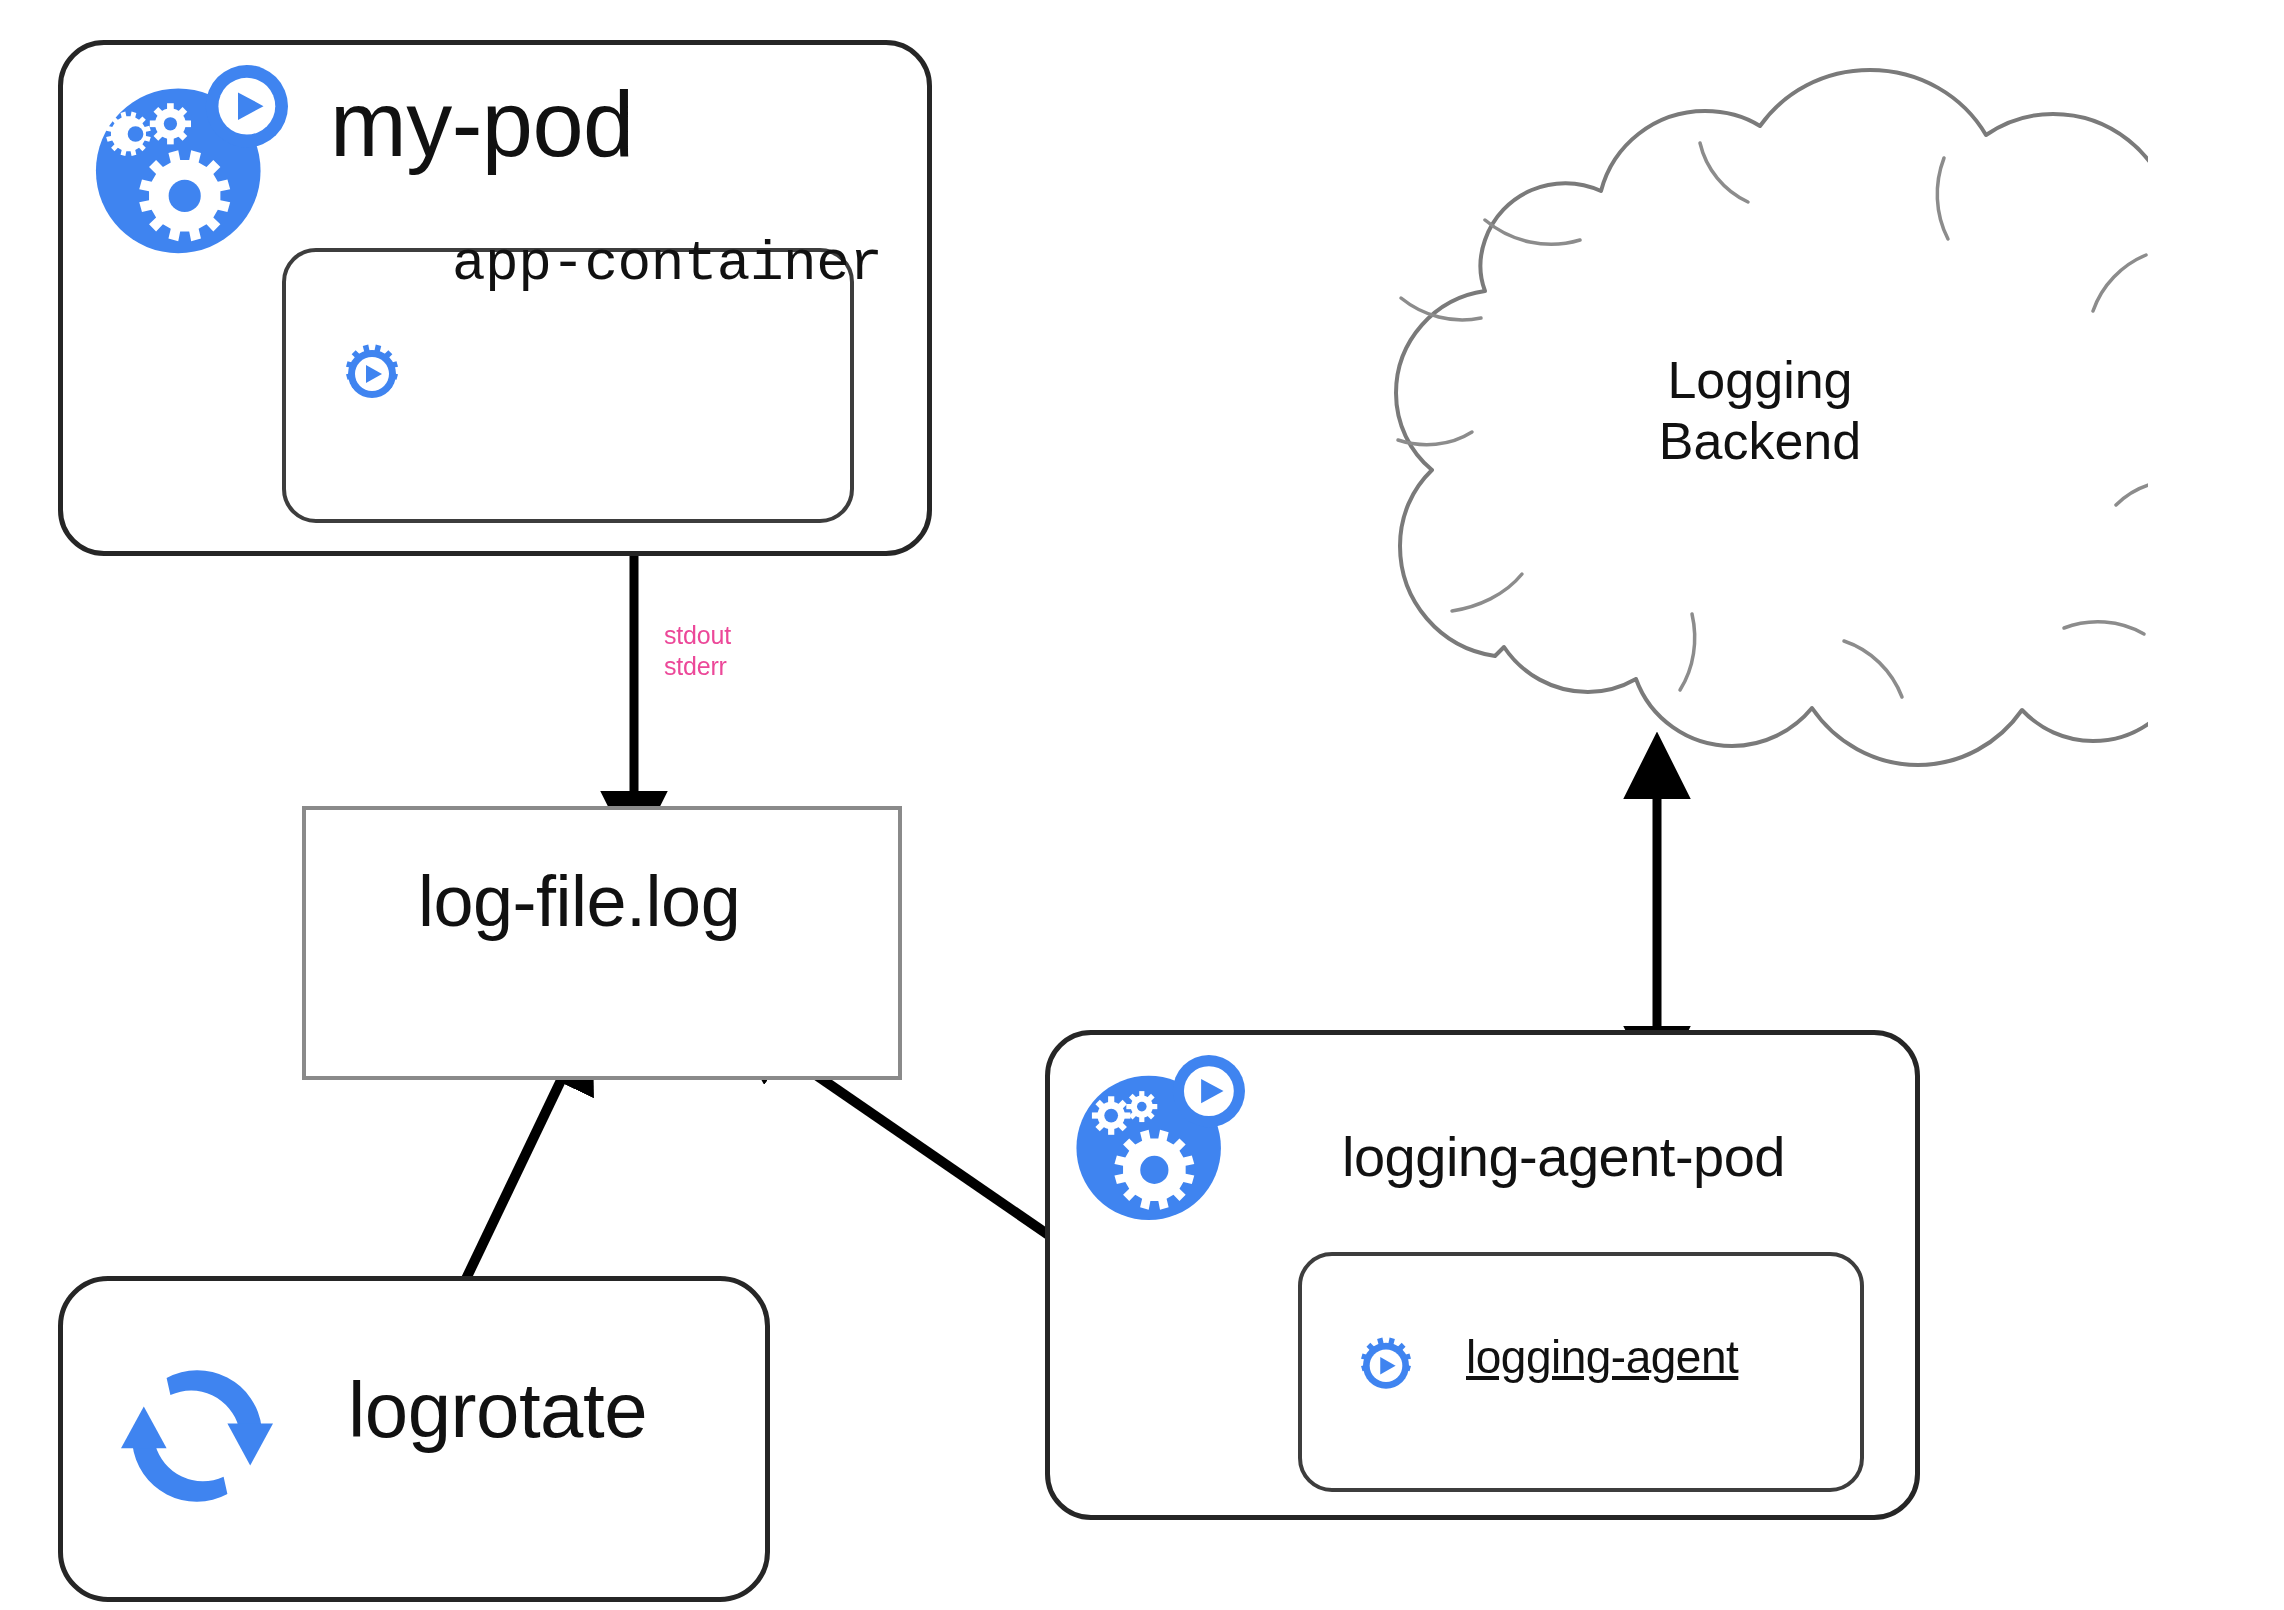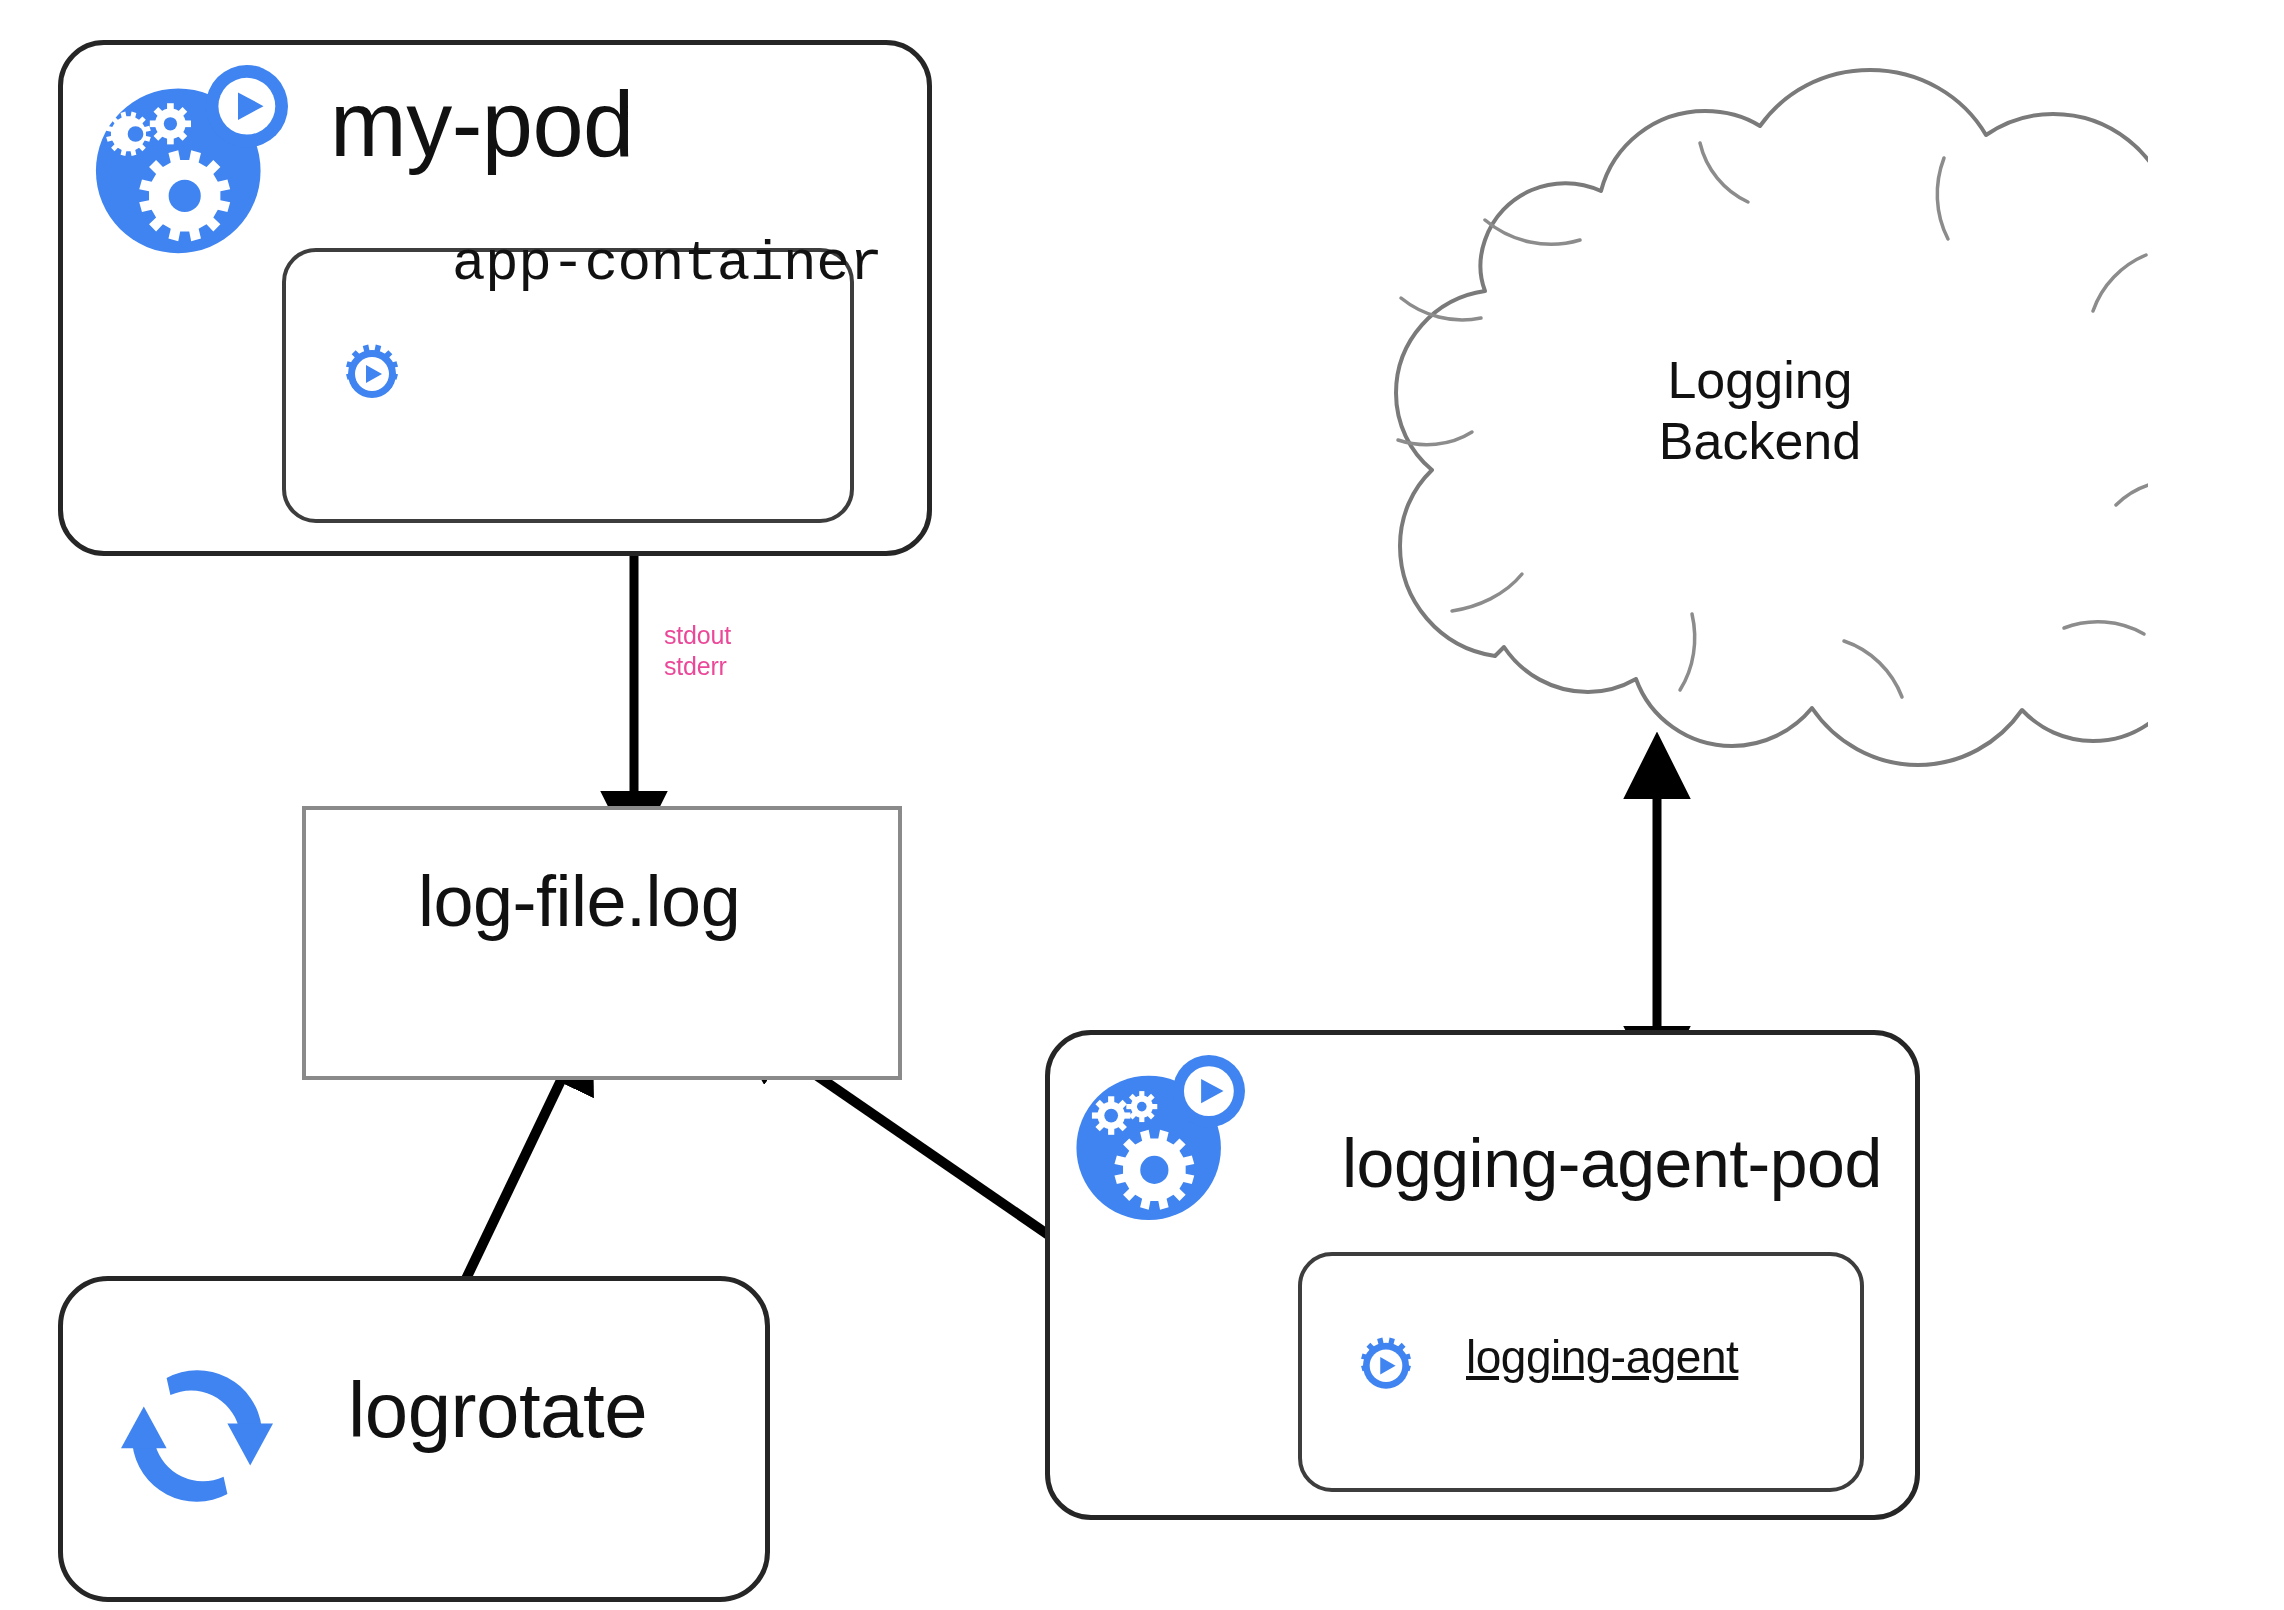--- a/index.html
+++ b/index.html
@@ -275,21 +275,21 @@
           <line x1="33.6" y1="23.6" x2="36.4" y2="26.4"></line>
           <line x1="43.6" y1="33.6" x2="46.4" y2="36.4"></line>
           <line x1="46.4" y1="23.6" x2="43.6" y2="26.4"></line>
           <line x1="36.4" y1="33.6" x2="33.6" y2="36.4"></line>
         </g>
       </g>
       <circle cx="40" cy="30" r="2.8" fill="#3f84f0"></circle>
     </svg>
   </div>
 
-  <span class="node-title" style="left:1342px; top:1124px; font-size:68px;">logging-agent-pod</span>
+  <span class="node-title" style="left:1342px; top:1124px; font-size:56px;">logging-agent-pod</span>
 
   <div class="container-box" style="left:1298px; top:1252px; width:566px; height:240px;"></div>
 
   <div class="icon-abs" style="left:1338px; top:1312px; width:96px; height:96px;">
     <svg viewBox="0 0 100 100" width="96" height="96" xmlns="http://www.w3.org/2000/svg">
       <g fill="#3f84f0">
         <path d="M45 3 l10 0 l2.5 -12 l11 3 l-3 11.5 l9 5 l8.2 -8.2 l8 8 l-8.2 8.2 l5 9 l11.5 -3 l3 11 l-12 2.5 l0 10 l12 2.5 l-3 11 l-11.5 -3 l-5 9 l8.2 8.2 l-8 8 l-8.2 -8.2 l-9 5 l3 11.5 l-11 3 l-2.5 -12 l-10 0 l-2.5 12 l-11 -3 l3 -11.5 l-9 -5 l-8.2 8.2 l-8 -8 l8.2 -8.2 l-5 -9 l-11.5 3 l-3 -11 l12 -2.5 l0 -10 l-12 -2.5 l3 -11 l11.5 3 l5 -9 l-8.2 -8.2 l8 -8 l8.2 8.2 l9 -5 l-3 -11.5 l11 -3 z" transform="translate(50,50) scale(0.5) translate(-50,-50) translate(0,12)"></path>
       </g>
       <circle cx="50" cy="56" r="24" fill="#3f84f0"></circle>
       <circle cx="50" cy="56" r="17" fill="#ffffff"></circle>

